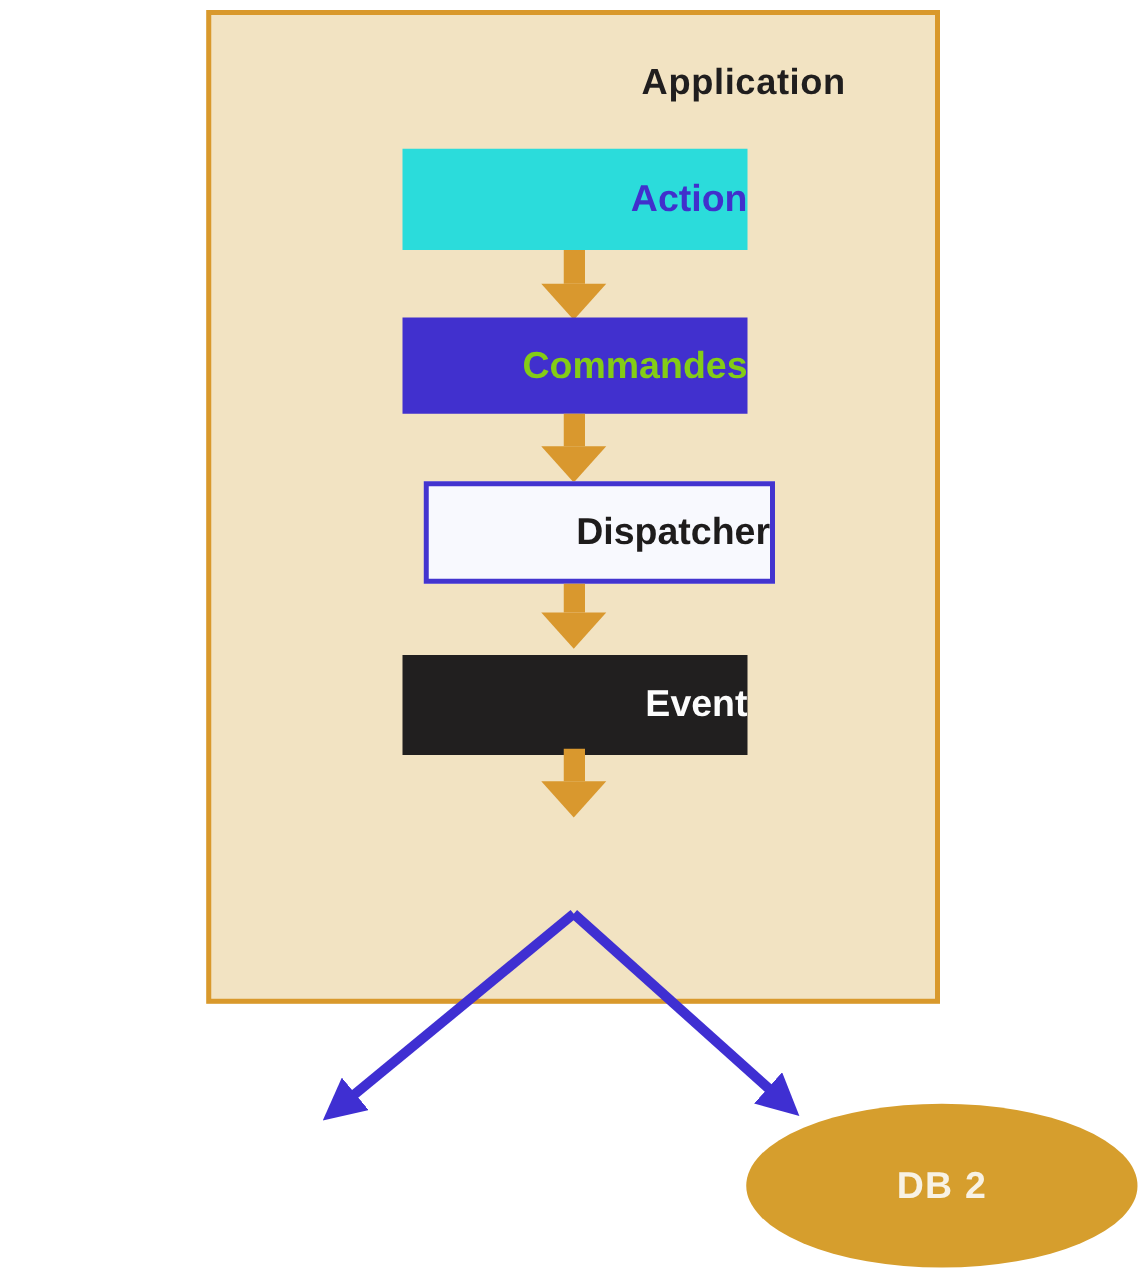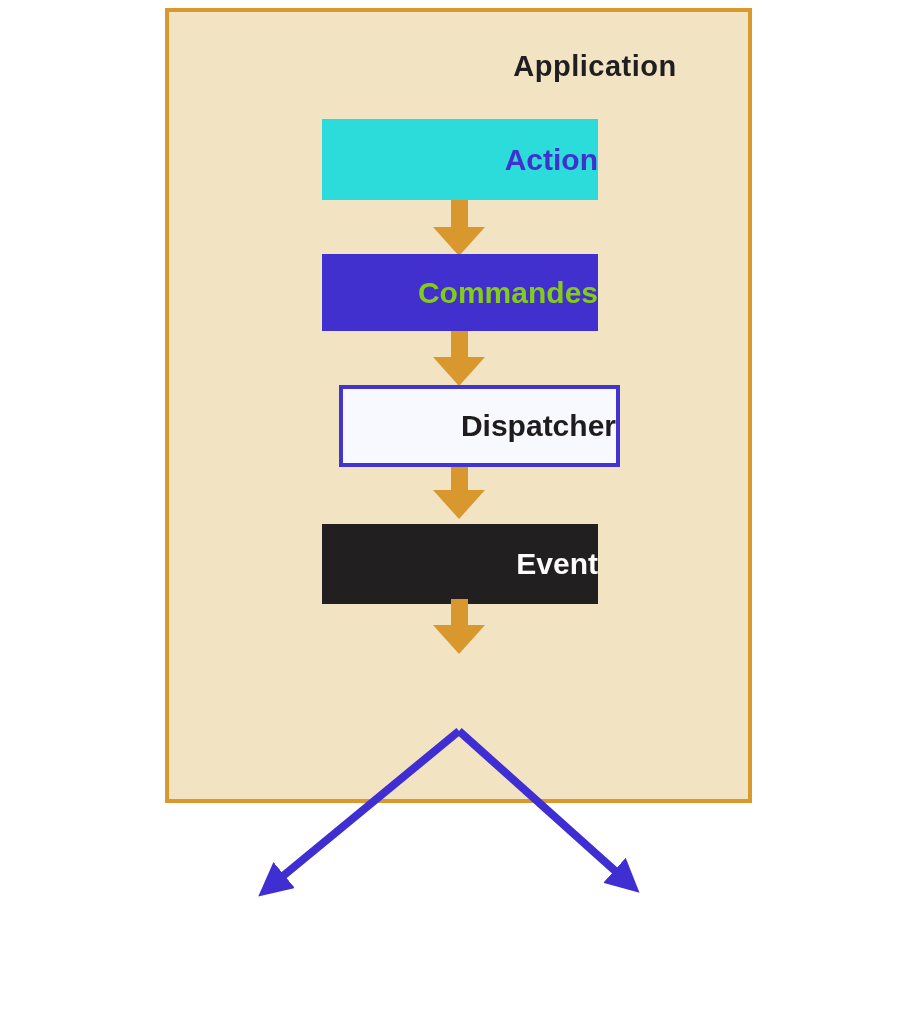--- a/index.html
+++ b/index.html
@@ -145,14 +145,17 @@
     <defs>
       <marker id="bluehead" viewBox="0 0 10 10" refX="7" refY="5" markerWidth="4.2" markerHeight="4.2" orient="auto">
         <path d="M0,0 L10,5 L0,10 z" class="head-fill"></path>
       </marker>
     </defs>
     <line x1="259" y1="5" x2="66" y2="164" marker-end="url(#bluehead)"></line>
     <line x1="259" y1="5" x2="432" y2="160" marker-end="url(#bluehead)"></line>
   </svg>
 
 
+  <div class="db db2">
+    <span>DB 2</span>
+  </div>
 
 </div>
 
 </body></html>

